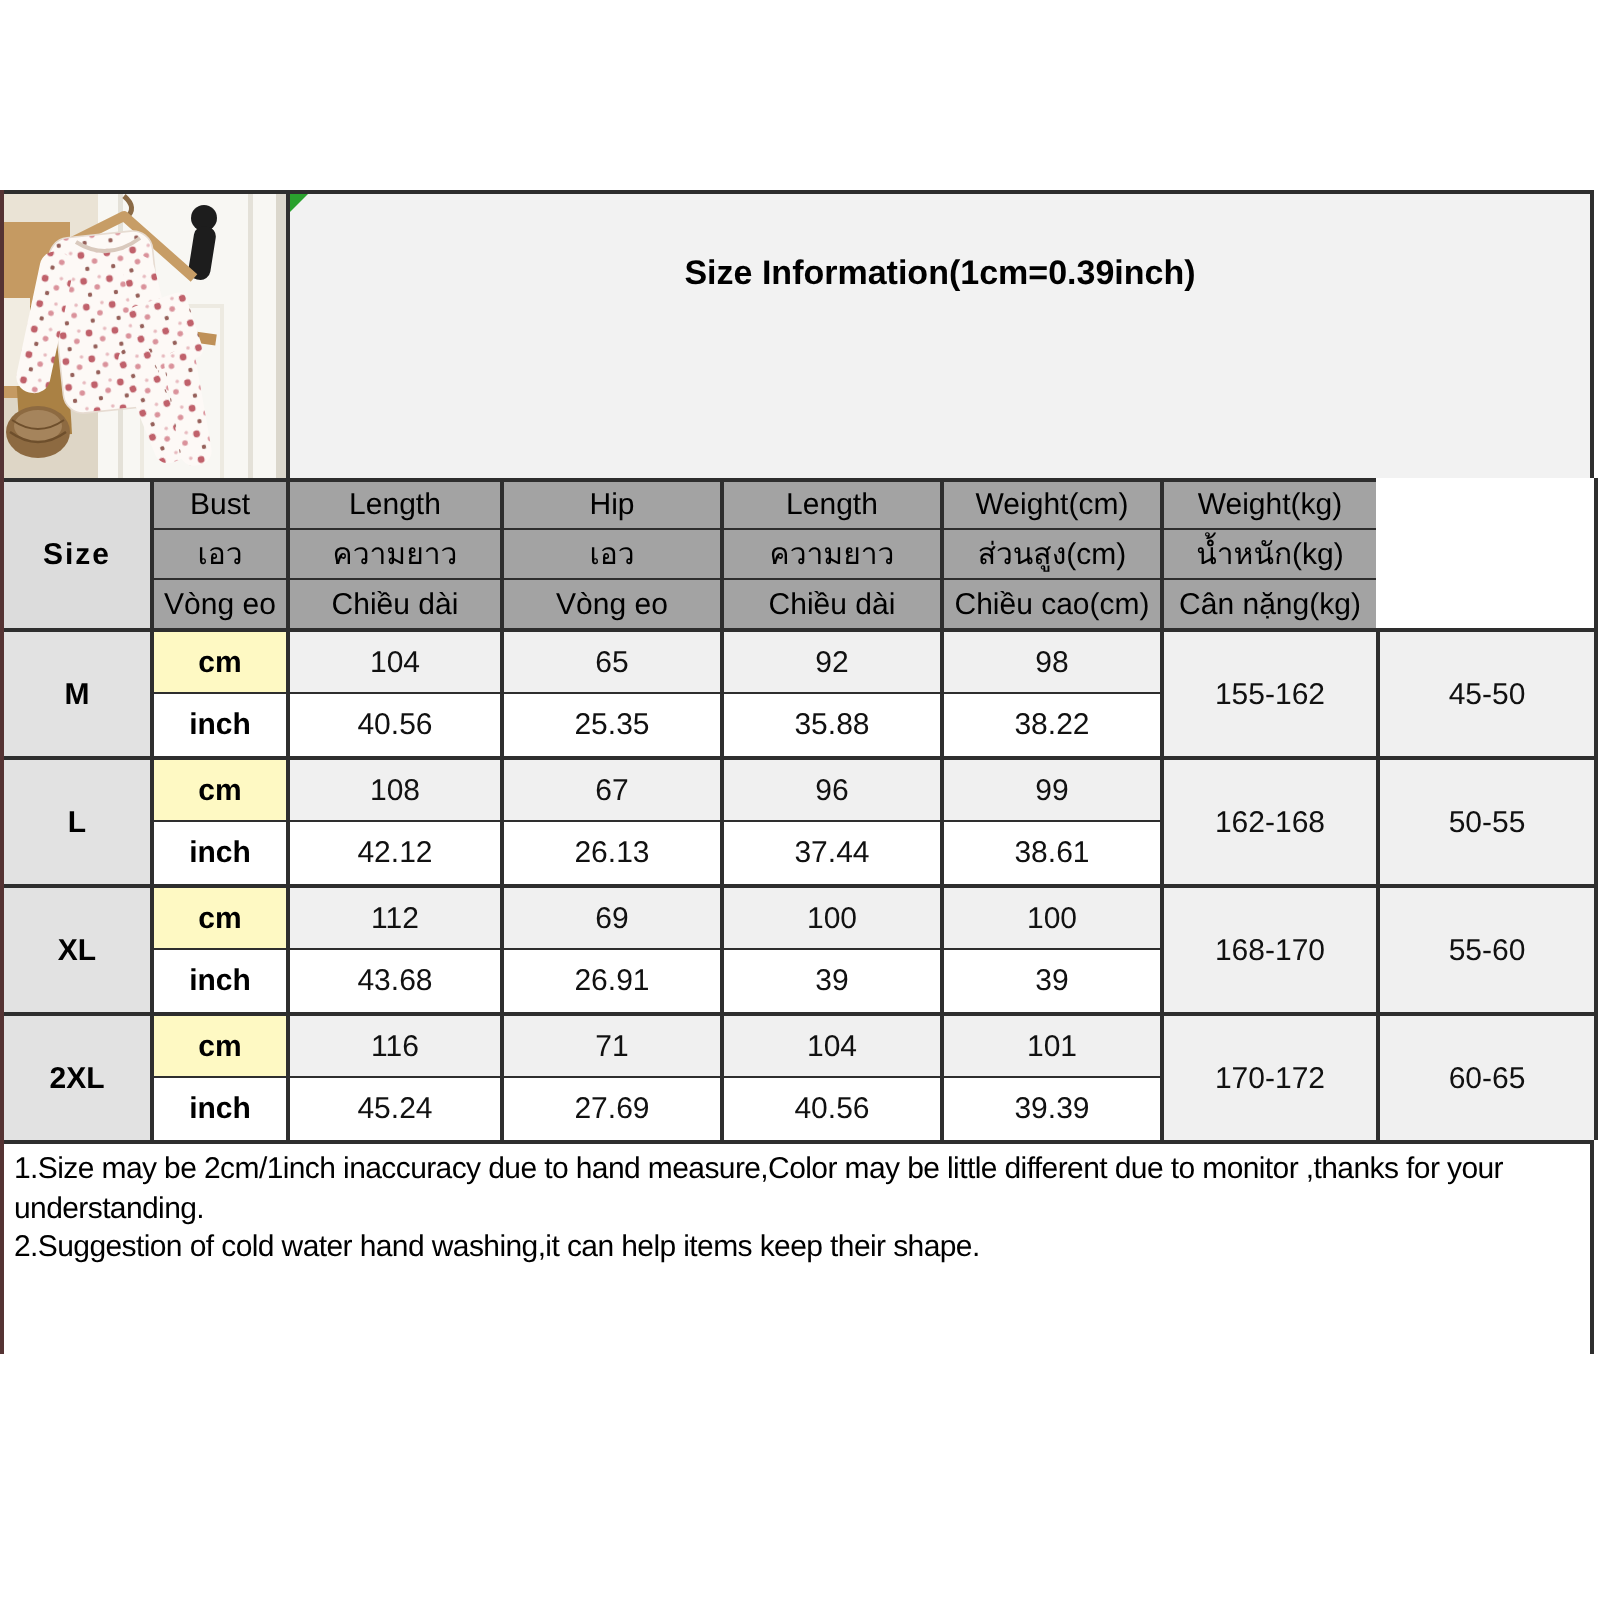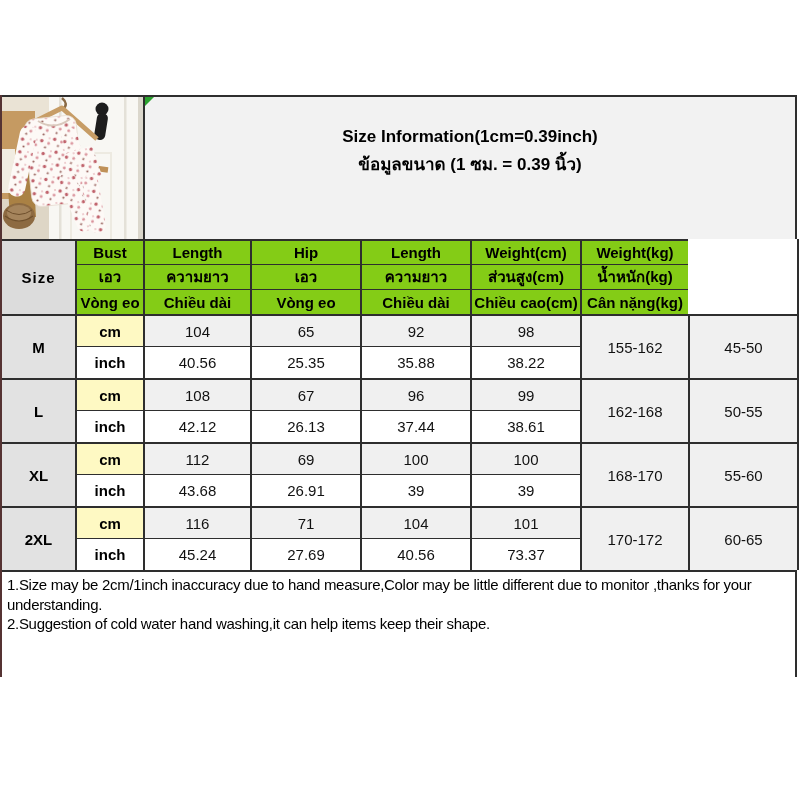--- a/index.html
+++ b/index.html
@@ -19,21 +19,21 @@
   
   table.size-table{border-spacing:0;table-layout:fixed;width:795px;
                    border-right:2px solid #2e2e2e;}
   .size-table th,.size-table td{border-left:2px solid #2e2e2e;border-top:2px solid #2e2e2e;
       box-sizing:border-box;text-align:center;vertical-align:middle;
       font-size:15px;padding:0;overflow:hidden;white-space:nowrap;}
   .nl{border-left:none !important;}
   .tt{border-top-width:1px !important;}
   tr.hr{height:25px;} tr.dr{height:32px;}
   .size-cell{font-size:30px;font-weight:bold;background:#dcdcdc;letter-spacing:1px;margin-top:16px;}
-  .hd{background:#84cc16;font-weight:bold;margin-top:40px;}
+  .hd{background:#a3a3a3;font-weight:normal;margin-top:40px;}
   .szlab{background:#e2e2e2;font-weight:bold;font-size:16px;}
   .unit{font-weight:bold;background:#ffffff;}
   .unit.gray{background:#fef9c3;}
   td.gray{background:#f0f0f0;}
   .size-table td{font-weight:normal;color:#111;}
   
   .attention{box-sizing:border-box;height:129px;background:#fff;
              border-top:2px solid #2e2e2e;border-right:2px solid #2e2e2e;
              border-bottom:2px solid #2e2e2e;
              padding:3px 5px;font-size:15px;line-height:1.3;letter-spacing:-0.3px;}
@@ -82,21 +82,20 @@
           <rect x="66" y="30" width="16" height="70" rx="8" fill="url(#fl)" transform="rotate(-14 74 65)"></rect>
           <path d="M36,24 q16,10 32,-2" fill="none" stroke="#d9c9bd" stroke-width="2"></path>
           <rect x="66" y="52" width="30" height="34" rx="4" fill="url(#fl)" transform="rotate(-18 81 69)"></rect>
           <rect x="66" y="74" width="17" height="62" rx="7" fill="url(#fl)" transform="rotate(-22 74 105)"></rect>
           <rect x="84" y="78" width="16" height="58" rx="7" fill="url(#fl)" transform="rotate(-10 92 107)"></rect>
         </svg>
       </div>
       <div class="title-cell">
         <span class="corner"></span>
         <div>Size Information(1cm=0.39inch)</div>
-        <div>ข้อมูลขนาด (1 ซม. = 0.39 นิ้ว)</div>
       </div>
     </div>
 
     <table class="size-table">
       <colgroup>
         <col style="width:73px">
           <col style="width:68px">
           <col style="width:107px">
           <col style="width:110px">
         <col style="width:110px">
@@ -193,21 +192,21 @@
         <td class="gray">104</td>
         <td class="gray">101</td>
         <td class="gray" rowspan="2">170-172</td>
         <td class="gray" rowspan="2">60-65</td>
       </tr>
       <tr class="dr">
         <th class="unit tt">inch</th>
         <td class="tt">45.24</td>
         <td class="tt">27.69</td>
         <td class="tt">40.56</td>
-        <td class="tt">73.37</td>
+        <td class="tt">39.39</td>
       </tr>
     </tbody>
       </table>
 
     <div class="attention">
       <div>1.Size may be 2cm/1inch inaccuracy due to hand measure,Color may be little different due to monitor ,thanks for your understanding.</div>
       <div>2.Suggestion of cold water hand washing,it can help items keep their shape.</div>
     </div>
 
   </div>

